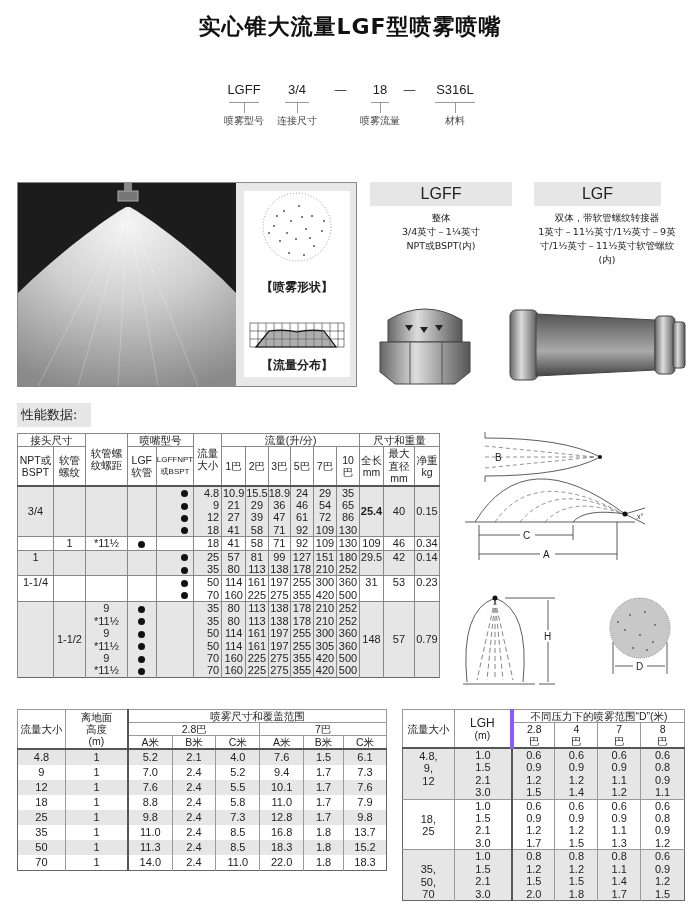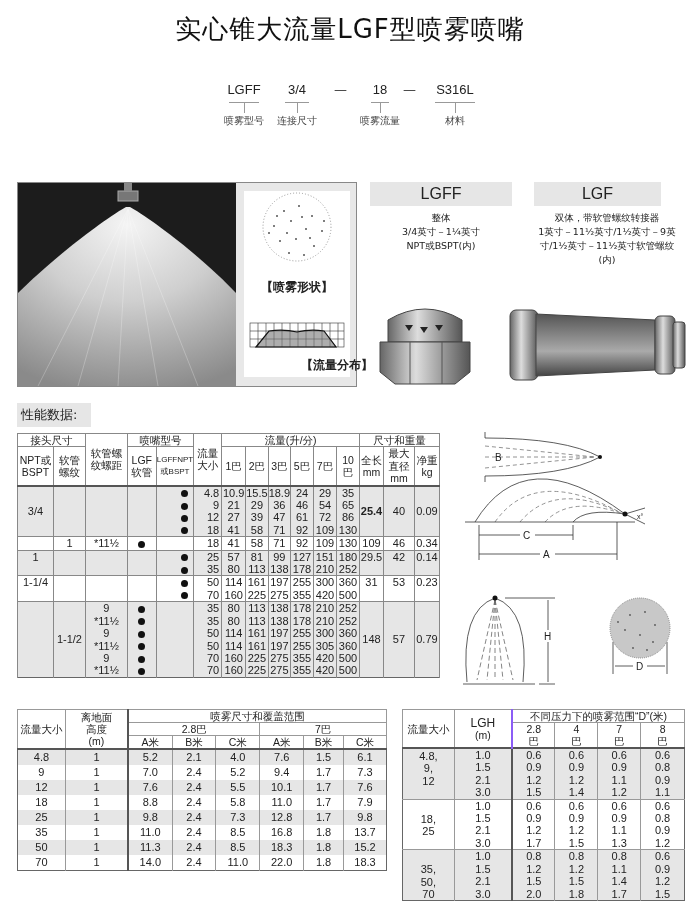--- a/index.html
+++ b/index.html
@@ -1,19 +1,19 @@
 <!DOCTYPE html>
 <html><head>
 <meta charset="utf-8">
 <style>
   * { box-sizing: border-box; margin: 0; padding: 0; }
   html, body { width: 700px; height: 917px; background: #ffffff; overflow: hidden; }
   body { position: relative; font-family: "DejaVu Sans", "Liberation Sans", sans-serif; color: #222; }
 
-  .title { position: absolute; left: 0; top: 12px; width: 700px; text-align: center; font-size: 26px; font-weight: normal; letter-spacing: 1px; color: #111; }
+  .title { position: absolute; left: 0; top: 12px; width: 700px; text-align: center; font-size: 22px; font-weight: bold; letter-spacing: 1px; color: #111; }
   .code-item { position: absolute; text-align: center; font-family: "Liberation Sans", sans-serif; }
   .code-item .val { font-size: 13px; color: #222; display: block; }
   .code-item .line { display: block; height: 1px; background: #999; margin: 5px auto 0; }
   .code-item .tick { display: block; width: 1px; height: 10px; background: #999; margin: 0 auto; }
   .code-item .lbl { font-size: 10px; color: #444; display: block; margin-top: 1px; }
   .dash { position: absolute; top: 82px; font-size: 13px; color: #333; }
 
   .photo-panel { position: absolute; left: 17px; top: 182px; width: 340px; height: 205px; border: 1px solid #888; background: #e8e8e8; }
   .photo { position: absolute; left: 0; top: 0; width: 218px; height: 203px; background: #1a1a1a; overflow: hidden; }
   .pattern-box { position: absolute; left: 226px; top: 8px; width: 106px; height: 186px; background: #fff; }
@@ -149,21 +149,21 @@
           <line x1="54" y1="132" x2="54" y2="156"></line>
         <line x1="62" y1="132" x2="62" y2="156"></line>
           <line x1="70" y1="132" x2="70" y2="156"></line>
         <line x1="78" y1="132" x2="78" y2="156"></line>
           <line x1="86" y1="132" x2="86" y2="156"></line>
         <line x1="94" y1="132" x2="94" y2="156"></line>
       </g>
       <path d="M12 156 L 25 140 Q 40 138, 53 141 Q 66 138, 80 140 L 92 156 Z" fill="#777" fill-opacity="0.6" stroke="#111" stroke-width="1.2"></path>
     </svg>
     <div class="pattern-lbl" style="top:88px;">【喷雾形状】</div>
-    <div class="pattern-lbl" style="top:166px;margin-left:40px;">【流量分布】</div>
+    <div class="pattern-lbl" style="top:166px;">【流量分布】</div>
   </div>
 </div>
 
 <div class="model-head" style="left:370px;width:142px;">LGFF</div>
 <div class="model-desc" style="left:370px;width:142px;top:211px;">
   <div>整体</div>
   <div>3/4英寸－1¼英寸</div>
   <div>NPT或BSPT(内)</div>
 </div>
 <div class="model-head" style="left:534px;width:127px;">LGF</div>
@@ -260,21 +260,21 @@
         <td style="text-align: right; padding-right: 5px;"><span class="dot"></span></td>
         <td class="n">4.8</td>
         <td>10.9</td>
         <td>15.5</td>
         <td>18.9</td>
         <td>24</td>
         <td>29</td>
         <td>35</td>
         <td rowspan="4" style="vertical-align: middle; font-weight: bold;">25.4</td>
         <td rowspan="4" style="vertical-align: middle;">40</td>
-        <td rowspan="4" style="vertical-align: middle;">0.09</td>
+        <td rowspan="4" style="vertical-align: middle;">0.15</td>
       </tr>
       <tr class="shade">
         <td></td>
         <td></td>
         <td style="text-align: right; padding-right: 5px;"><span class="dot"></span></td>
         <td class="n">9</td>
         <td>21</td>
         <td>29</td>
         <td>36</td>
         <td>46</td>
@@ -657,21 +657,21 @@
     <col style="width:52px">
       <col style="width:58px">
       <col style="width:43px">
       <col style="width:43px">
       <col style="width:43px">
       <col style="width:44px">
   </colgroup>
   <thead>
     <tr>
       <th rowspan="2">流量大小</th>
-      <th rowspan="2" style="border-right:2px solid #8b5cf6;margin-left:40px;">
+      <th rowspan="2" style="border-right:4px solid #8b5cf6;margin-left:40px;">
         <div style="font-size:12px;">LGH</div>
         <div>(m)</div>
       </th>
       <th colspan="4">不同压力下的喷雾范围“D”(米)</th>
     </tr>
     <tr>
       <th>
           <div>2.8</div>
           <div>巴</div>
         </th>

